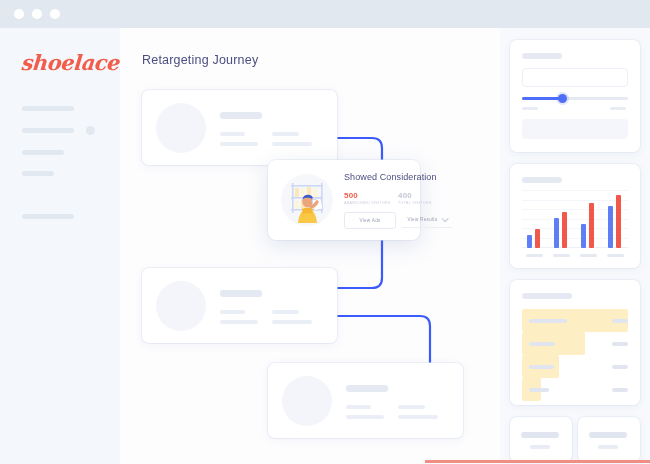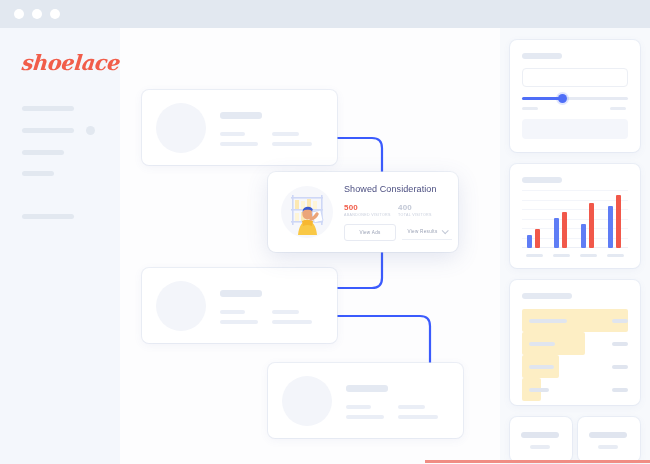--- a/index.html
+++ b/index.html
@@ -57,21 +57,21 @@
   }
   .avatar{position:absolute;border-radius:50%;background:#f3f5fa;}
   .ph{position:absolute;border-radius:3px;background:#e4e9f2;}
   .ph.light{background:#eaeef6;}
 
   
   .conn{position:absolute;left:0;top:0;width:530px;height:436px;pointer-events:none;}
 
   
   .hcard{
-    position:absolute;left:148px;top:144px;width:190px;height:80px;
+    position:absolute;left:148px;top:132px;width:152px;height:80px;
     background:#fff;border-radius:8px;
     box-shadow:0 6px 22px rgba(88,103,168,.16), 0 0 0 1px rgba(226,232,240,.5);
     z-index:5;
   }
   .illo{position:absolute;left:10px;top:11px;width:58px;height:58px;}
   .hcard-title{
     position:absolute;left:76px;top:12px;
     font-size:9px;color:#4b4e80;letter-spacing:.1px;white-space:nowrap;
   }
   .stat{position:absolute;top:31px;}
@@ -159,20 +159,21 @@
     <div class="sb-line" style="left:22px;top:78px;width:52px;"></div>
     <div class="sb-line" style="left:22px;top:100px;width:52px;"></div>
     <div class="sb-dot" style="left:86px;top:98px;"></div>
     <div class="sb-line" style="left:22px;top:122px;width:42px;"></div>
     <div class="sb-line" style="left:22px;top:143px;width:32px;"></div>
     <div class="sb-line" style="left:22px;top:186px;width:52px;"></div>
   </div>
 
   <div class="canvas">
 
+    <div class="page-title">Retargeting Journey</div>
 
     <svg class="conn" viewBox="0 0 530 436">
       <path d="M 200 110 H 252 Q 262 110 262 120 V 170" fill="none" stroke="#3b5bfd" stroke-width="2.2" stroke-linecap="round"></path>
       <path d="M 262 210 V 250 Q 262 260 252 260 H 78 Q 68 260 68 270 V 310" fill="none" stroke="#3b5bfd" stroke-width="2.2" stroke-linecap="round"></path>
       <path d="M 200 288 H 300 Q 310 288 310 298 V 345" fill="none" stroke="#3b5bfd" stroke-width="2.2" stroke-linecap="round"></path>
     </svg>
 
     <div class="jcard" style="left:22px;top:62px;width:195px;height:75px;">
       <div class="avatar" style="left:14px;top:13px;width:50px;height:50px;"></div>
       <div class="ph" style="left:78px;top:22px;width:42px;height:7px;"></div>

